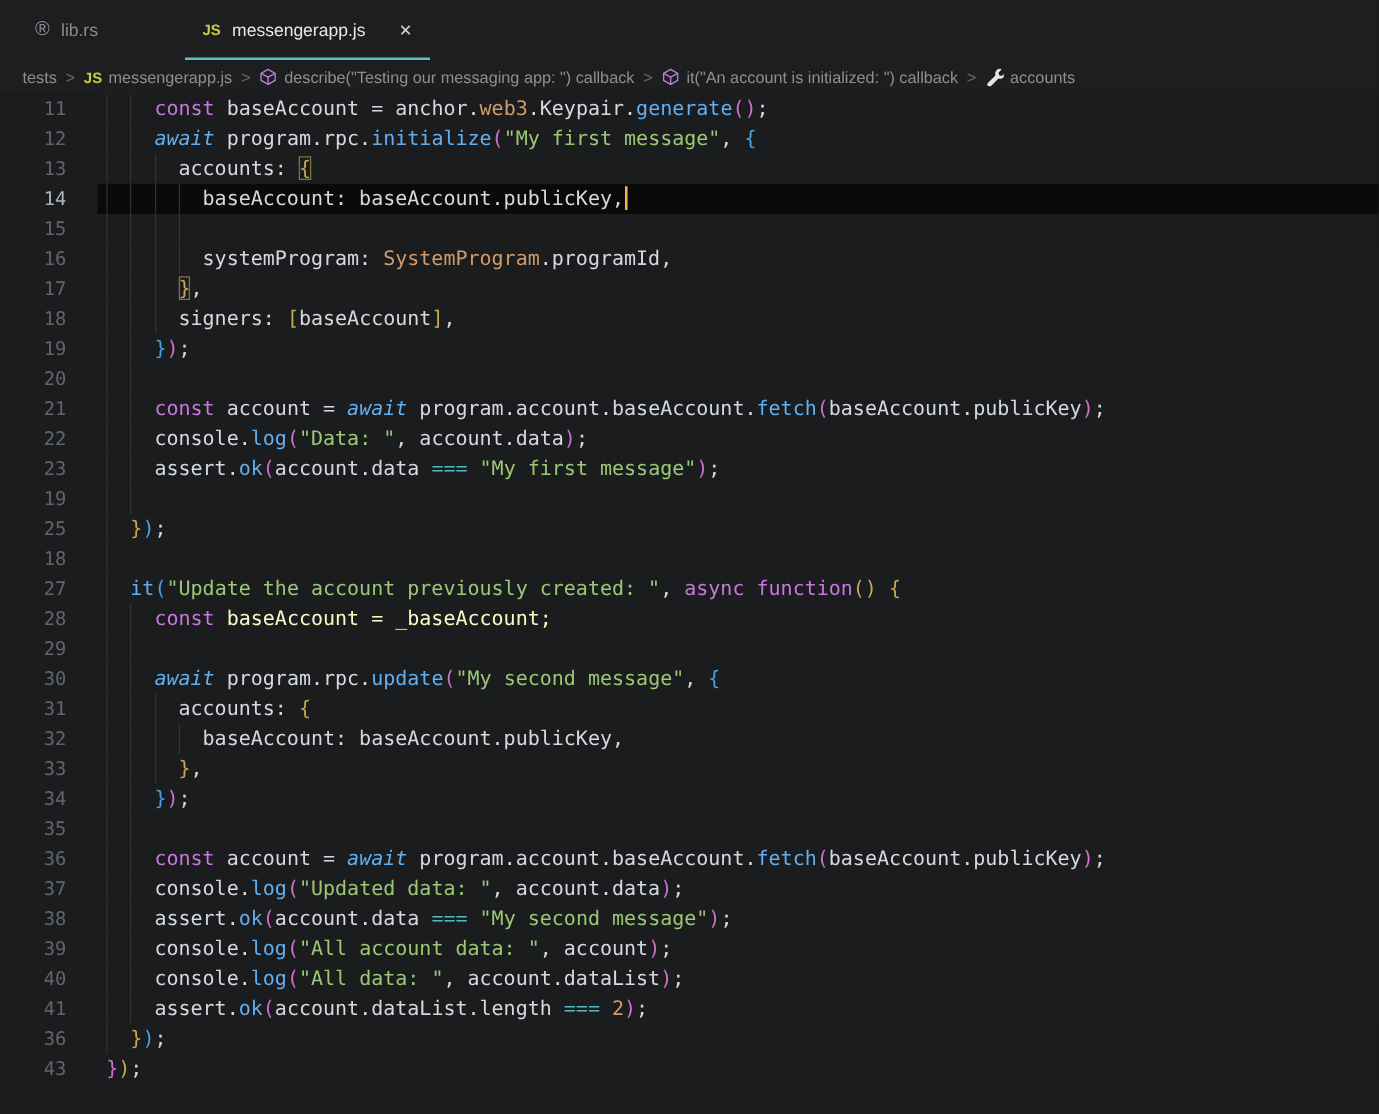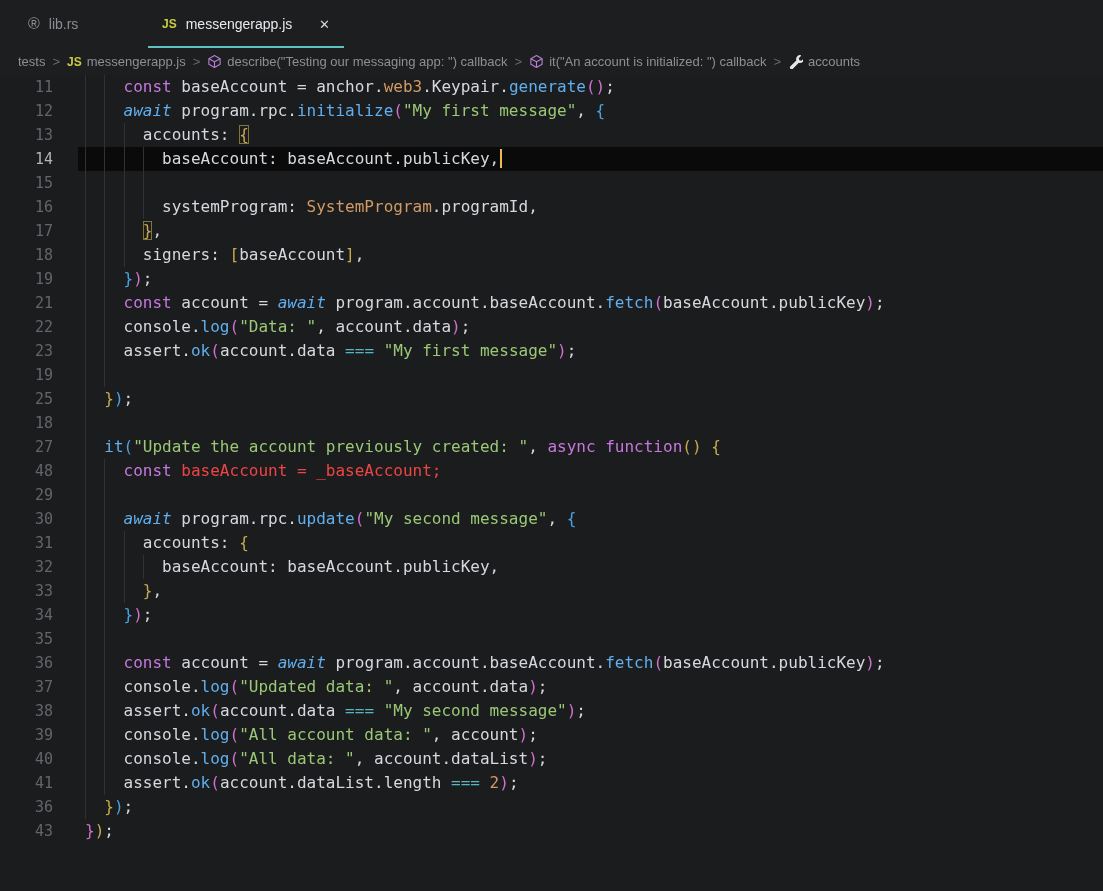--- a/index.html
+++ b/index.html
@@ -101,28 +101,29 @@
   <div class="editor" id="editor">
       <div class="line"><div class="guide" style="left: calc(0ch + 85px);"></div><div class="guide" style="left: calc(2ch + 85px);"></div><span class="tok " style="color: rgb(213, 217, 222);">    </span><span class="tok " style="color: rgb(198, 120, 221);">const</span><span class="tok " style="color: rgb(213, 217, 222);"> baseAccount </span><span class="tok " style="color: rgb(213, 217, 222);">= anchor.</span><span class="tok " style="color: rgb(209, 154, 102);">web3</span><span class="tok " style="color: rgb(213, 217, 222);">.Keypair.</span><span class="tok " style="color: rgb(97, 175, 239);">generate</span><span class="tok " style="color: rgb(207, 111, 207);">()</span><span class="tok " style="color: rgb(213, 217, 222);">;</span><span class="gutter">11</span></div>
       <div class="line"><div class="guide" style="left: calc(0ch + 85px);"></div><div class="guide" style="left: calc(2ch + 85px);"></div><span class="tok " style="color: rgb(213, 217, 222);">    </span><span class="tok aw" style="color: rgb(97, 175, 239);">await</span><span class="tok " style="color: rgb(213, 217, 222);"> program.rpc.</span><span class="tok " style="color: rgb(97, 175, 239);">initialize</span><span class="tok " style="color: rgb(207, 111, 207);">(</span><span class="tok " style="color: rgb(154, 200, 117);">"My first message"</span><span class="tok " style="color: rgb(213, 217, 222);">, </span><span class="tok " style="color: rgb(74, 161, 224);">{</span><span class="gutter">12</span></div>
       <div class="line"><div class="guide" style="left: calc(0ch + 85px);"></div><div class="guide" style="left: calc(2ch + 85px);"></div><div class="guide" style="left: calc(4ch + 85px);"></div><span class="tok " style="color: rgb(213, 217, 222);">      accounts: </span><span class="tok  match" style="color: rgb(200, 168, 78);">{</span><span class="gutter">13</span></div>
       <div class="line cur"><div class="guide" style="left: calc(0ch + 85px);"></div><div class="guide" style="left: calc(2ch + 85px);"></div><div class="guide" style="left: calc(4ch + 85px);"></div><div class="guide" style="left: calc(6ch + 85px);"></div><span class="tok " style="color: rgb(213, 217, 222);">        baseAccount: baseAccount.publicKey,</span><span class="caret" style="background: rgb(238, 185, 78);"></span><span class="gutter">14</span></div>
       <div class="line"><div class="guide" style="left: calc(0ch + 85px);"></div><div class="guide" style="left: calc(2ch + 85px);"></div><div class="guide" style="left: calc(4ch + 85px);"></div><div class="guide" style="left: calc(6ch + 85px);"></div><span class="gutter">15</span></div>
       <div class="line"><div class="guide" style="left: calc(0ch + 85px);"></div><div class="guide" style="left: calc(2ch + 85px);"></div><div class="guide" style="left: calc(4ch + 85px);"></div><div class="guide" style="left: calc(6ch + 85px);"></div><span class="tok " style="color: rgb(213, 217, 222);">        systemProgram: </span><span class="tok " style="color: rgb(209, 154, 102);">SystemProgram</span><span class="tok " style="color: rgb(213, 217, 222);">.programId,</span><span class="gutter">16</span></div>
       <div class="line"><div class="guide" style="left: calc(0ch + 85px);"></div><div class="guide" style="left: calc(2ch + 85px);"></div><div class="guide" style="left: calc(4ch + 85px);"></div><span class="tok " style="color: rgb(213, 217, 222);">      </span><span class="tok  match" style="color: rgb(200, 168, 78);">}</span><span class="tok " style="color: rgb(213, 217, 222);">,</span><span class="gutter">17</span></div>
       <div class="line"><div class="guide" style="left: calc(0ch + 85px);"></div><div class="guide" style="left: calc(2ch + 85px);"></div><div class="guide" style="left: calc(4ch + 85px);"></div><span class="tok " style="color: rgb(213, 217, 222);">      signers: </span><span class="tok " style="color: rgb(200, 168, 78);">[</span><span class="tok " style="color: rgb(213, 217, 222);">baseAccount</span><span class="tok " style="color: rgb(200, 168, 78);">]</span><span class="tok " style="color: rgb(213, 217, 222);">,</span><span class="gutter">18</span></div>
       <div class="line"><div class="guide" style="left: calc(0ch + 85px);"></div><div class="guide" style="left: calc(2ch + 85px);"></div><span class="tok " style="color: rgb(213, 217, 222);">    </span><span class="tok " style="color: rgb(74, 161, 224);">}</span><span class="tok " style="color: rgb(207, 111, 207);">)</span><span class="tok " style="color: rgb(213, 217, 222);">;</span><span class="gutter">19</span></div>
+      <div class="line"><div class="guide" style="left: calc(0ch + 85px);"></div><div class="guide" style="left: calc(2ch + 85px);"></div><span class="gutter">20</span></div>
       <div class="line"><div class="guide" style="left: calc(0ch + 85px);"></div><div class="guide" style="left: calc(2ch + 85px);"></div><span class="tok " style="color: rgb(213, 217, 222);">    </span><span class="tok " style="color: rgb(198, 120, 221);">const</span><span class="tok " style="color: rgb(213, 217, 222);"> account = </span><span class="tok aw" style="color: rgb(97, 175, 239);">await</span><span class="tok " style="color: rgb(213, 217, 222);"> program.account.baseAccount.</span><span class="tok " style="color: rgb(97, 175, 239);">fetch</span><span class="tok " style="color: rgb(207, 111, 207);">(</span><span class="tok " style="color: rgb(213, 217, 222);">baseAccount.publicKey</span><span class="tok " style="color: rgb(207, 111, 207);">)</span><span class="tok " style="color: rgb(213, 217, 222);">;</span><span class="gutter">21</span></div>
       <div class="line"><div class="guide" style="left: calc(0ch + 85px);"></div><div class="guide" style="left: calc(2ch + 85px);"></div><span class="tok " style="color: rgb(213, 217, 222);">    console.</span><span class="tok " style="color: rgb(97, 175, 239);">log</span><span class="tok " style="color: rgb(207, 111, 207);">(</span><span class="tok " style="color: rgb(154, 200, 117);">"Data: "</span><span class="tok " style="color: rgb(213, 217, 222);">, account.data</span><span class="tok " style="color: rgb(207, 111, 207);">)</span><span class="tok " style="color: rgb(213, 217, 222);">;</span><span class="gutter">22</span></div>
       <div class="line"><div class="guide" style="left: calc(0ch + 85px);"></div><div class="guide" style="left: calc(2ch + 85px);"></div><span class="tok " style="color: rgb(213, 217, 222);">    assert.</span><span class="tok " style="color: rgb(97, 175, 239);">ok</span><span class="tok " style="color: rgb(207, 111, 207);">(</span><span class="tok " style="color: rgb(213, 217, 222);">account.data </span><span class="tok " style="color: rgb(86, 182, 194);">===</span><span class="tok " style="color: rgb(213, 217, 222);"> </span><span class="tok " style="color: rgb(154, 200, 117);">"My first message"</span><span class="tok " style="color: rgb(207, 111, 207);">)</span><span class="tok " style="color: rgb(213, 217, 222);">;</span><span class="gutter">23</span></div>
       <div class="line"><div class="guide" style="left: calc(0ch + 85px);"></div><div class="guide" style="left: calc(2ch + 85px);"></div><span class="gutter">19</span></div>
       <div class="line"><div class="guide" style="left: calc(0ch + 85px);"></div><span class="tok " style="color: rgb(213, 217, 222);">  </span><span class="tok " style="color: rgb(200, 168, 78);">}</span><span class="tok " style="color: rgb(74, 161, 224);">)</span><span class="tok " style="color: rgb(213, 217, 222);">;</span><span class="gutter">25</span></div>
       <div class="line"><div class="guide" style="left: calc(0ch + 85px);"></div><span class="gutter">18</span></div>
       <div class="line"><div class="guide" style="left: calc(0ch + 85px);"></div><span class="tok " style="color: rgb(213, 217, 222);">  </span><span class="tok " style="color: rgb(97, 175, 239);">it</span><span class="tok " style="color: rgb(74, 161, 224);">(</span><span class="tok " style="color: rgb(154, 200, 117);">"Update the account previously created: "</span><span class="tok " style="color: rgb(213, 217, 222);">, </span><span class="tok " style="color: rgb(198, 120, 221);">async</span><span class="tok " style="color: rgb(213, 217, 222);"> </span><span class="tok " style="color: rgb(198, 120, 221);">function</span><span class="tok " style="color: rgb(200, 168, 78);">()</span><span class="tok " style="color: rgb(213, 217, 222);"> </span><span class="tok " style="color: rgb(200, 168, 78);">{</span><span class="gutter">27</span></div>
-      <div class="line"><div class="guide" style="left: calc(0ch + 85px);"></div><div class="guide" style="left: calc(2ch + 85px);"></div><span class="tok " style="color: rgb(213, 217, 222);">    </span><span class="tok " style="color: rgb(198, 120, 221);">const</span><span class="tok " style="color: #ef4444;"> baseAccount = _baseAccount;</span><span class="gutter">48</span></div>
+      <div class="line"><div class="guide" style="left: calc(0ch + 85px);"></div><div class="guide" style="left: calc(2ch + 85px);"></div><span class="tok " style="color: rgb(213, 217, 222);">    </span><span class="tok " style="color: rgb(198, 120, 221);">const</span><span class="tok " style="color: #fef9c3;"> baseAccount = _baseAccount;</span><span class="gutter">28</span></div>
       <div class="line"><div class="guide" style="left: calc(0ch + 85px);"></div><div class="guide" style="left: calc(2ch + 85px);"></div><span class="gutter">29</span></div>
       <div class="line"><div class="guide" style="left: calc(0ch + 85px);"></div><div class="guide" style="left: calc(2ch + 85px);"></div><span class="tok " style="color: rgb(213, 217, 222);">    </span><span class="tok aw" style="color: rgb(97, 175, 239);">await</span><span class="tok " style="color: rgb(213, 217, 222);"> program.rpc.</span><span class="tok " style="color: rgb(97, 175, 239);">update</span><span class="tok " style="color: rgb(207, 111, 207);">(</span><span class="tok " style="color: rgb(154, 200, 117);">"My second message"</span><span class="tok " style="color: rgb(213, 217, 222);">, </span><span class="tok " style="color: rgb(74, 161, 224);">{</span><span class="gutter">30</span></div>
       <div class="line"><div class="guide" style="left: calc(0ch + 85px);"></div><div class="guide" style="left: calc(2ch + 85px);"></div><div class="guide" style="left: calc(4ch + 85px);"></div><span class="tok " style="color: rgb(213, 217, 222);">      accounts: </span><span class="tok " style="color: rgb(200, 168, 78);">{</span><span class="gutter">31</span></div>
       <div class="line"><div class="guide" style="left: calc(0ch + 85px);"></div><div class="guide" style="left: calc(2ch + 85px);"></div><div class="guide" style="left: calc(4ch + 85px);"></div><div class="guide" style="left: calc(6ch + 85px);"></div><span class="tok " style="color: rgb(213, 217, 222);">        baseAccount: baseAccount.publicKey,</span><span class="gutter">32</span></div>
       <div class="line"><div class="guide" style="left: calc(0ch + 85px);"></div><div class="guide" style="left: calc(2ch + 85px);"></div><div class="guide" style="left: calc(4ch + 85px);"></div><span class="tok " style="color: rgb(213, 217, 222);">      </span><span class="tok " style="color: rgb(200, 168, 78);">}</span><span class="tok " style="color: rgb(213, 217, 222);">,</span><span class="gutter">33</span></div>
       <div class="line"><div class="guide" style="left: calc(0ch + 85px);"></div><div class="guide" style="left: calc(2ch + 85px);"></div><span class="tok " style="color: rgb(213, 217, 222);">    </span><span class="tok " style="color: rgb(74, 161, 224);">}</span><span class="tok " style="color: rgb(207, 111, 207);">)</span><span class="tok " style="color: rgb(213, 217, 222);">;</span><span class="gutter">34</span></div>
       <div class="line"><div class="guide" style="left: calc(0ch + 85px);"></div><div class="guide" style="left: calc(2ch + 85px);"></div><span class="gutter">35</span></div>
       <div class="line"><div class="guide" style="left: calc(0ch + 85px);"></div><div class="guide" style="left: calc(2ch + 85px);"></div><span class="tok " style="color: rgb(213, 217, 222);">    </span><span class="tok " style="color: rgb(198, 120, 221);">const</span><span class="tok " style="color: rgb(213, 217, 222);"> account = </span><span class="tok aw" style="color: rgb(97, 175, 239);">await</span><span class="tok " style="color: rgb(213, 217, 222);"> program.account.baseAccount.</span><span class="tok " style="color: rgb(97, 175, 239);">fetch</span><span class="tok " style="color: rgb(207, 111, 207);">(</span><span class="tok " style="color: rgb(213, 217, 222);">baseAccount.publicKey</span><span class="tok " style="color: rgb(207, 111, 207);">)</span><span class="tok " style="color: rgb(213, 217, 222);">;</span><span class="gutter">36</span></div>
       <div class="line"><div class="guide" style="left: calc(0ch + 85px);"></div><div class="guide" style="left: calc(2ch + 85px);"></div><span class="tok " style="color: rgb(213, 217, 222);">    console.</span><span class="tok " style="color: rgb(97, 175, 239);">log</span><span class="tok " style="color: rgb(207, 111, 207);">(</span><span class="tok " style="color: rgb(154, 200, 117);">"Updated data: "</span><span class="tok " style="color: rgb(213, 217, 222);">, account.data</span><span class="tok " style="color: rgb(207, 111, 207);">)</span><span class="tok " style="color: rgb(213, 217, 222);">;</span><span class="gutter">37</span></div>
       <div class="line"><div class="guide" style="left: calc(0ch + 85px);"></div><div class="guide" style="left: calc(2ch + 85px);"></div><span class="tok " style="color: rgb(213, 217, 222);">    assert.</span><span class="tok " style="color: rgb(97, 175, 239);">ok</span><span class="tok " style="color: rgb(207, 111, 207);">(</span><span class="tok " style="color: rgb(213, 217, 222);">account.data </span><span class="tok " style="color: rgb(86, 182, 194);">===</span><span class="tok " style="color: rgb(213, 217, 222);"> </span><span class="tok " style="color: rgb(154, 200, 117);">"My second message"</span><span class="tok " style="color: rgb(207, 111, 207);">)</span><span class="tok " style="color: rgb(213, 217, 222);">;</span><span class="gutter">38</span></div>

